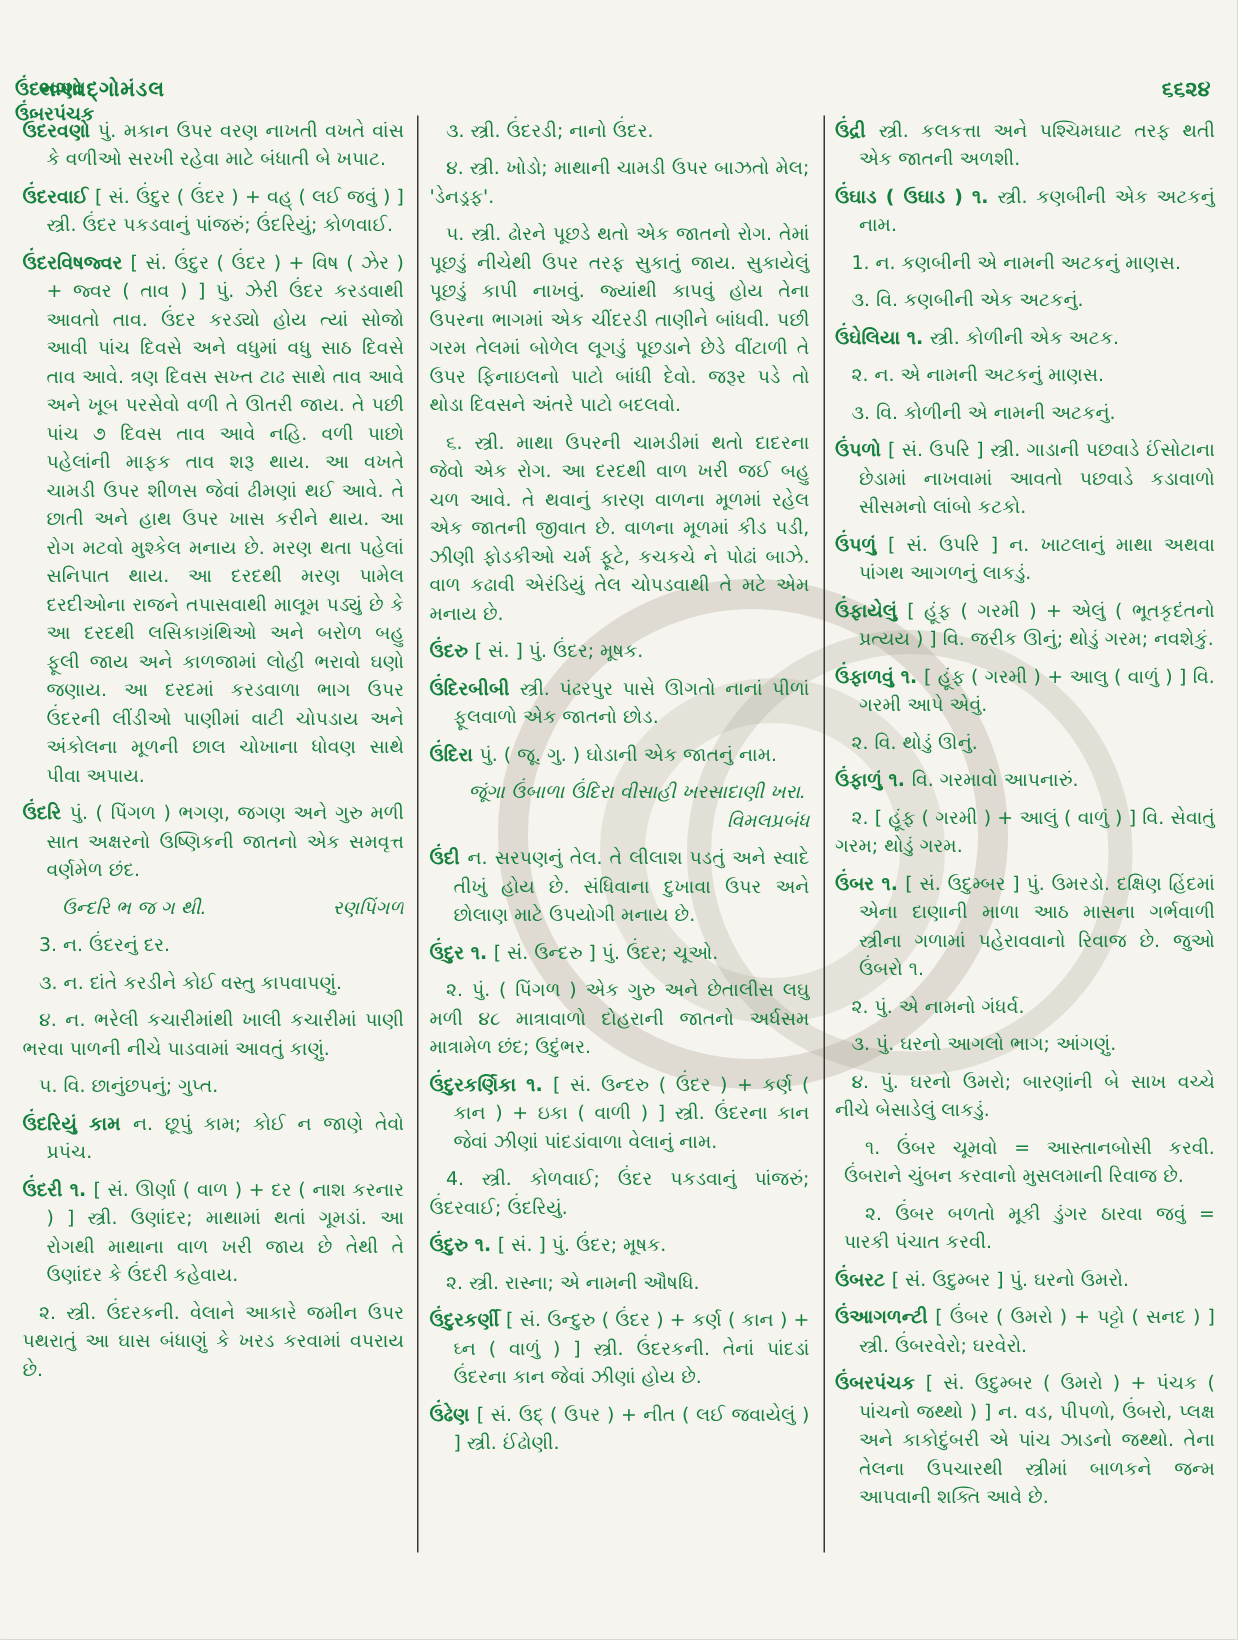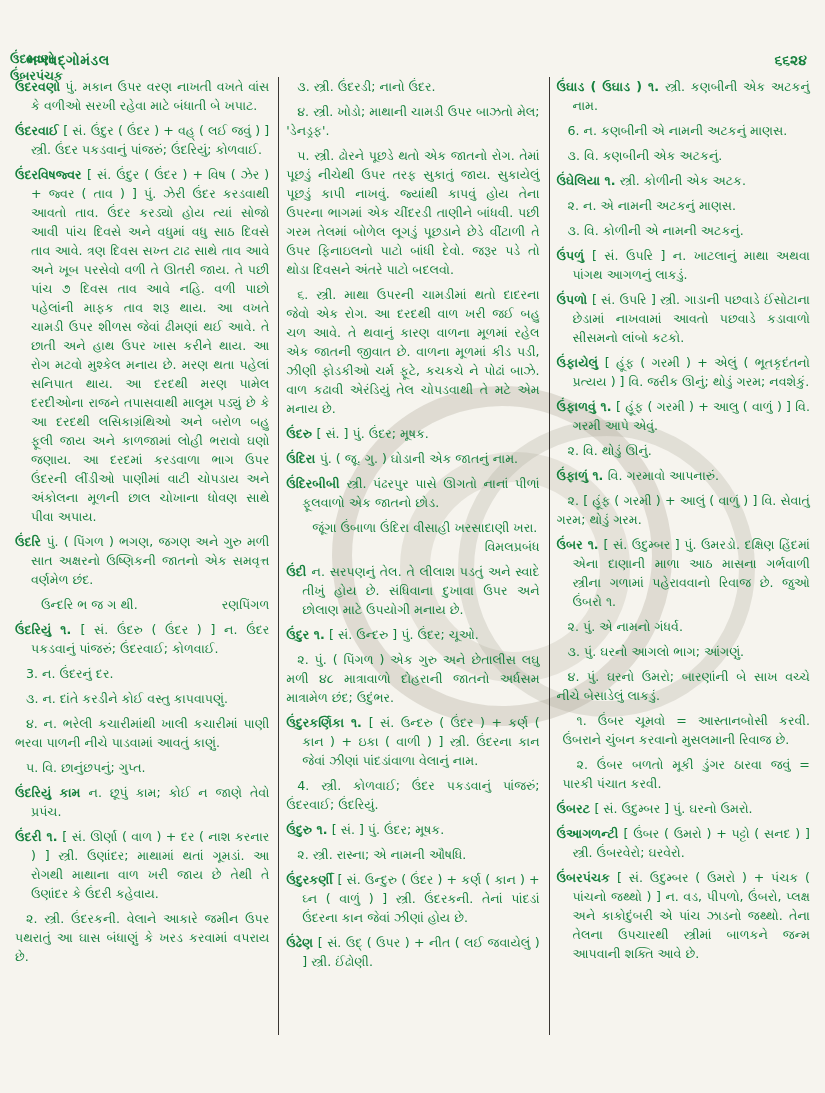--- a/index.html
+++ b/index.html
@@ -21,21 +21,21 @@
   .pageno{position:absolute;right:4px;top:2px;font-size:14px;font-weight:bold;}
   
   .cols{position:absolute;top:77px;left:8px;right:6px;height:958px;display:flex;}
   .col{width:33.33%;padding:0 9px 0 7px;box-sizing:border-box;}
   .col + .col{border-left:1.5px solid #3a3632;}
   .col p{margin:0 0 6px 0;font-size:12.6px;line-height:19px;text-align:justify;}
   .entry{padding-left:16px;text-indent:-16px;}
   .entry b{font-weight:bold;}
   .sense{text-indent:11px;}
   .idiom{text-indent:14px;padding-left:6px;}
-  .verse{font-size:11.3px;line-height:16px;padding-left:26px;margin:1px 0 7px 0;overflow:hidden;}
+  .verse{font-size:11.3px;line-height:16px;padding-left:26px;margin:1px 0 7px 0;overflow:hidden;font-style:italic;}
   .verse .cite{float:right;padding-left:10px;}
   
   .wm{position:absolute;border-radius:50%;pointer-events:none;}
   .wm1{left:332px;top:386px;width:300px;height:300px;border:20px solid rgba(168,162,146,.30);}
   .wm2{left:458px;top:420px;width:265px;height:265px;border:16px solid rgba(168,162,146,.26);}
   .wm3{left:400px;top:452px;width:170px;height:170px;border:30px solid rgba(168,162,146,.22);}
 </style>
 </head>
 <body>
 
@@ -53,57 +53,57 @@
     <div class="pageno">૬૬૨૪</div>
   </div>
 
   <div class="cols">
     <div class="col">
         <p class="entry"><b>ઉંદરવણો </b>પું. મકાન ઉપર વરણ નાખતી વખતે વાંસ કે વળીઓ સરખી રહેવા માટે બંધાતી બે ખપાટ.</p>
         <p class="entry"><b>ઉંદરવાઈ </b>[ સં. ઉંદુર ( ઉંદર ) + વહ્ ( લઈ જવું ) ] સ્ત્રી. ઉંદર પકડવાનું પાંજરું; ઉંદરિયું; કોળવાઈ.</p>
         <p class="entry"><b>ઉંદરવિષજ્વર </b>[ સં. ઉંદુર ( ઉંદર ) + વિષ ( ઝેર ) + જ્વર ( તાવ ) ] પું. ઝેરી ઉંદર કરડવાથી આવતો તાવ. ઉંદર કરડ્યો હોય ત્યાં સોજો આવી પાંચ દિવસે અને વધુમાં વધુ સાઠ દિવસે તાવ આવે. ત્રણ દિવસ સખ્ત ટાઢ સાથે તાવ આવે અને ખૂબ પરસેવો વળી તે ઊતરી જાય. તે પછી પાંચ ૭ દિવસ તાવ આવે નહિ. વળી પાછો પહેલાંની માફક તાવ શરૂ થાય. આ વખતે ચામડી ઉપર શીળસ જેવાં ઢીમણાં થઈ આવે. તે છાતી અને હાથ ઉપર ખાસ કરીને થાય. આ રોગ મટવો મુશ્કેલ મનાય છે. મરણ થતા પહેલાં સનિપાત થાય. આ દરદથી મરણ પામેલ દરદીઓના રાજને તપાસવાથી માલૂમ પડ્યું છે કે આ દરદથી લસિકાગ્રંથિઓ અને બરોળ બહુ ફૂલી જાય અને કાળજામાં લોહી ભરાવો ઘણો જણાય. આ દરદમાં કરડવાળા ભાગ ઉપર ઉંદરની લીંડીઓ પાણીમાં વાટી ચોપડાય અને અંકોલના મૂળની છાલ ચોખાના ધોવણ સાથે પીવા અપાય.</p>
         <p class="entry"><b>ઉંદરિ </b>પું. ( પિંગળ ) ભગણ, જગણ અને ગુરુ મળી સાત અક્ષરનો ઉષ્ણિકની જાતનો એક સમવૃત્ત વર્ણમેળ છંદ.</p>
         <p class="verse">ઉન્દરિ ભ જ ગ થી. <span class="cite">રણપિંગળ</span></p>
-        <p class="entry"><b>ઉંદરિયું ૧. </b>[ સં. ઉંદરુ ( ઉંદર ) ] ન. ઉંદર પકડવાનું પાંજરું; ઉંદરવાઈ; કોળવાઈ.</p>
         <p class="sense">3. ન. ઉંદરનું દર.</p>
         <p class="sense">૩. ન. દાંતે કરડીને કોઈ વસ્તુ કાપવાપણું.</p>
         <p class="sense">૪. ન. ભરેલી કચારીમાંથી ખાલી કચારીમાં પાણી ભરવા પાળની નીચે પાડવામાં આવતું કાણું.</p>
         <p class="sense">૫. વિ. છાનુંછપનું; ગુપ્ત.</p>
         <p class="entry"><b>ઉંદરિયું કામ </b>ન. છૂપું કામ; કોઈ ન જાણે તેવો પ્રપંચ.</p>
         <p class="entry"><b>ઉંદરી ૧. </b>[ સં. ઊર્ણા ( વાળ ) + દર ( નાશ કરનાર ) ] સ્ત્રી. ઉણાંદર; માથામાં થતાં ગૂમડાં. આ રોગથી માથાના વાળ ખરી જાય છે તેથી તે ઉણાંદર કે ઉંદરી કહેવાય.</p>
         <p class="sense">૨. સ્ત્રી. ઉંદરકની. વેલાને આકારે જમીન ઉપર પથરાતું આ ઘાસ બંધાણું કે ખરડ કરવામાં વપરાય છે.</p>
       </div>
     <div class="col">
         <p class="sense">૩. સ્ત્રી. ઉંદરડી; નાનો ઉંદર.</p>
         <p class="sense">૪. સ્ત્રી. ખોડો; માથાની ચામડી ઉપર બાઝતો મેલ; 'ડેનડ્રફ'.</p>
         <p class="sense">૫. સ્ત્રી. ઢોરને પૂછડે થતો એક જાતનો રોગ. તેમાં પૂછડું નીચેથી ઉપર તરફ સુકાતું જાય. સુકાયેલું પૂછડું કાપી નાખવું. જ્યાંથી કાપવું હોય તેના ઉપરના ભાગમાં એક ચીંદરડી તાણીને બાંધવી. પછી ગરમ તેલમાં બોળેલ લૂગડું પૂછડાને છેડે વીંટાળી તે ઉપર ફિનાઇલનો પાટો બાંધી દેવો. જરૂર પડે તો થોડા દિવસને અંતરે પાટો બદલવો.</p>
         <p class="sense">૬. સ્ત્રી. માથા ઉપરની ચામડીમાં થતો દાદરના જેવો એક રોગ. આ દરદથી વાળ ખરી જઈ બહુ ચળ આવે. તે થવાનું કારણ વાળના મૂળમાં રહેલ એક જાતની જીવાત છે. વાળના મૂળમાં કીડ પડી, ઝીણી ફોડકીઓ ચર્મ ફૂટે, કચકચે ને પોઢાં બાઝે. વાળ કઢાવી એરંડિયું તેલ ચોપડવાથી તે મટે એમ મનાય છે.</p>
         <p class="entry"><b>ઉંદરુ </b>[ સં. ] પું. ઉંદર; મૂષક.</p>
+        <p class="entry"><b>ઉંદિરબીબી </b>સ્ત્રી. પંઢરપુર પાસે ઊગતો નાનાં પીળાં ફૂલવાળો એક જાતનો છોડ.</p>
         <p class="entry"><b>ઉંદિરા </b>પું. ( જૂ. ગુ. ) ઘોડાની એક જાતનું નામ.</p>
-        <p class="entry"><b>ઉંદિરબીબી </b>સ્ત્રી. પંઢરપુર પાસે ઊગતો નાનાં પીળાં ફૂલવાળો એક જાતનો છોડ.</p>
         <p class="verse">જૂંગા ઉંબાળા ઉંદિરા વીસાહી ખરસાદાણી ખરા. <span class="cite">વિમલપ્રબંધ</span></p>
         <p class="entry"><b>ઉંદી </b>ન. સરપણનું તેલ. તે લીલાશ પડતું અને સ્વાદે તીખું હોય છે. સંધિવાના દુખાવા ઉપર અને છોલાણ માટે ઉપયોગી મનાય છે.</p>
         <p class="entry"><b>ઉંદુર ૧. </b>[ સં. ઉન્દરુ ] પું. ઉંદર; ચૂઓ.</p>
         <p class="sense">૨. પું. ( પિંગળ ) એક ગુરુ અને છેતાલીસ લઘુ મળી ૪૮ માત્રાવાળો દોહરાની જાતનો અર્ધસમ માત્રામેળ છંદ; ઉદુંભર.</p>
         <p class="entry"><b>ઉંદુરકર્ણિકા ૧. </b>[ સં. ઉન્દરુ ( ઉંદર ) + કર્ણ ( કાન ) + ઇકા ( વાળી ) ] સ્ત્રી. ઉંદરના કાન જેવાં ઝીણાં પાંદડાંવાળા વેલાનું નામ.</p>
         <p class="sense">4. સ્ત્રી. કોળવાઈ; ઉંદર પકડવાનું પાંજરું; ઉંદરવાઈ; ઉંદરિયું.</p>
         <p class="entry"><b>ઉંદુરુ ૧. </b>[ સં. ] પું. ઉંદર; મૂષક.</p>
         <p class="sense">૨. સ્ત્રી. રાસ્ના; એ નામની ઔષધિ.</p>
         <p class="entry"><b>ઉંદુરકર્ણી </b>[ સં. ઉન્દુરુ ( ઉંદર ) + કર્ણ ( કાન ) + ઘ્ન ( વાળું ) ] સ્ત્રી. ઉંદરકની. તેનાં પાંદડાં ઉંદરના કાન જેવાં ઝીણાં હોય છે.</p>
         <p class="entry"><b>ઉંઢેણ </b>[ સં. ઉદ્ ( ઉપર ) + નીત ( લઈ જવાયેલું ) ] સ્ત્રી. ઈંઢોણી.</p>
       </div>
     <div class="col">
+        <p class="entry"><b>ઉંદ્રી </b>સ્ત્રી. કલકત્તા અને પશ્ચિમઘાટ તરફ થતી એક જાતની અળશી.</p>
         <p class="entry"><b>ઉંઘાડ ( ઉઘાડ ) ૧. </b>સ્ત્રી. કણબીની એક અટકનું નામ.</p>
-        <p class="sense">6. ન. કણબીની એ નામની અટકનું માણસ.</p>
+        <p class="sense">1. ન. કણબીની એ નામની અટકનું માણસ.</p>
         <p class="sense">૩. વિ. કણબીની એક અટકનું.</p>
         <p class="entry"><b>ઉંઘેલિયા ૧. </b>સ્ત્રી. કોળીની એક અટક.</p>
         <p class="sense">૨. ન. એ નામની અટકનું માણસ.</p>
         <p class="sense">૩. વિ. કોળીની એ નામની અટકનું.</p>
+        <p class="entry"><b>ઉંપળો </b>[ સં. ઉપરિ ] સ્ત્રી. ગાડાની પછવાડે ઈંસોટાના છેડામાં નાખવામાં આવતો પછવાડે કડાવાળો સીસમનો લાંબો કટકો.</p>
         <p class="entry"><b>ઉંપળું </b>[ સં. ઉપરિ ] ન. ખાટલાનું માથા અથવા પાંગથ આગળનું લાકડું.</p>
-        <p class="entry"><b>ઉંપળો </b>[ સં. ઉપરિ ] સ્ત્રી. ગાડાની પછવાડે ઈંસોટાના છેડામાં નાખવામાં આવતો પછવાડે કડાવાળો સીસમનો લાંબો કટકો.</p>
         <p class="entry"><b>ઉંફાયેલું </b>[ હૂંફ ( ગરમી ) + એલું ( ભૂતકૃદંતનો પ્રત્યય ) ] વિ. જરીક ઊનું; થોડું ગરમ; નવશેકું.</p>
         <p class="entry"><b>ઉંફાળવું ૧. </b>[ હૂંફ ( ગરમી ) + આલુ ( વાળું ) ] વિ. ગરમી આપે એવું.</p>
         <p class="sense">૨. વિ. થોડું ઊનું.</p>
         <p class="entry"><b>ઉંફાળું ૧. </b>વિ. ગરમાવો આપનારું.</p>
         <p class="sense">૨. [ હૂંફ ( ગરમી ) + આલું ( વાળું ) ] વિ. સેવાતું ગરમ; થોડું ગરમ.</p>
         <p class="entry"><b>ઉંબર ૧. </b>[ સં. ઉદુમ્બર ] પું. ઉમરડો. દક્ષિણ હિંદમાં એના દાણાની માળા આઠ માસના ગર્ભવાળી સ્ત્રીના ગળામાં પહેરાવવાનો રિવાજ છે. જુઓ ઉંબરો ૧.</p>
         <p class="sense">૨. પું. એ નામનો ગંધર્વ.</p>
         <p class="sense">૩. પું. ઘરનો આગલો ભાગ; આંગણું.</p>
         <p class="sense">૪. પું. ઘરનો ઉમરો; બારણાંની બે સાખ વચ્ચે નીચે બેસાડેલું લાકડું.</p>
         <p class="idiom">૧. ઉંબર ચૂમવો = આસ્તાનબોસી કરવી. ઉંબરાને ચુંબન કરવાનો મુસલમાની રિવાજ છે.</p>

